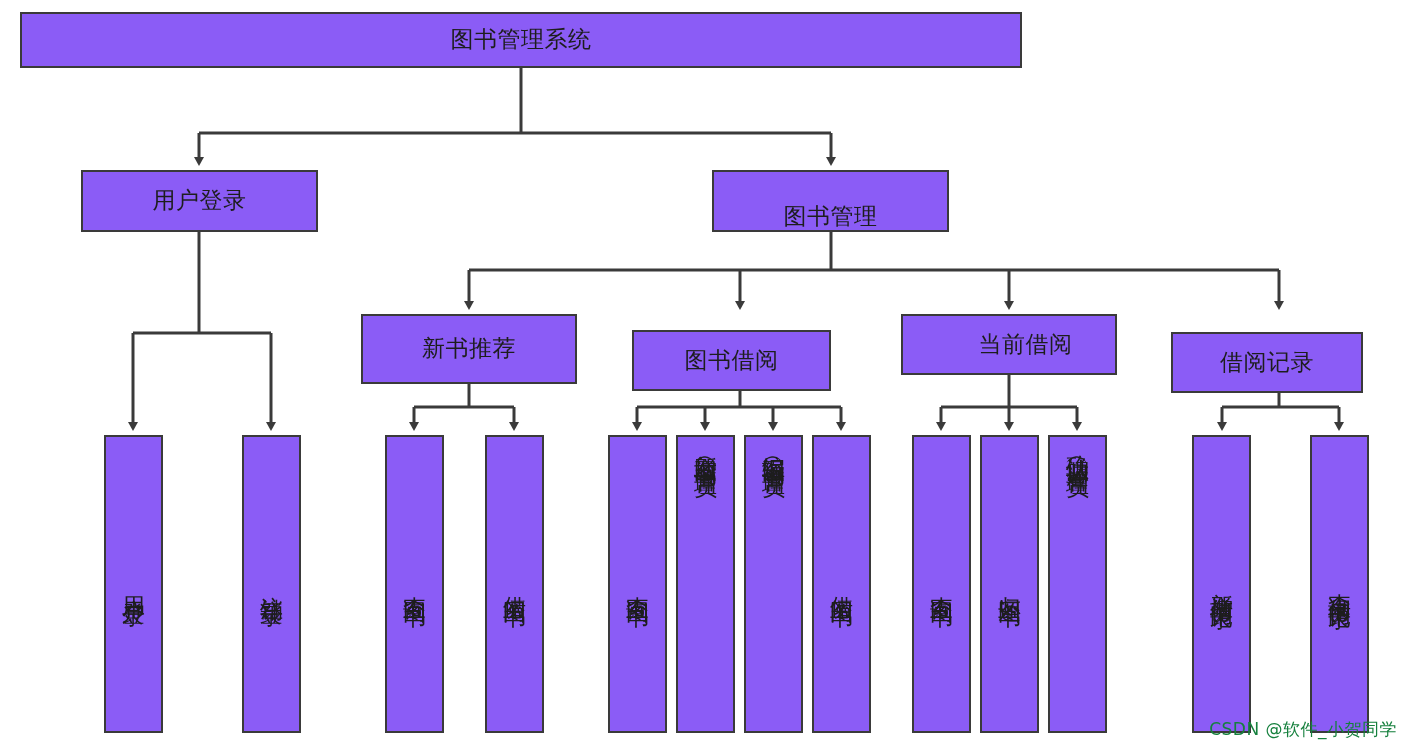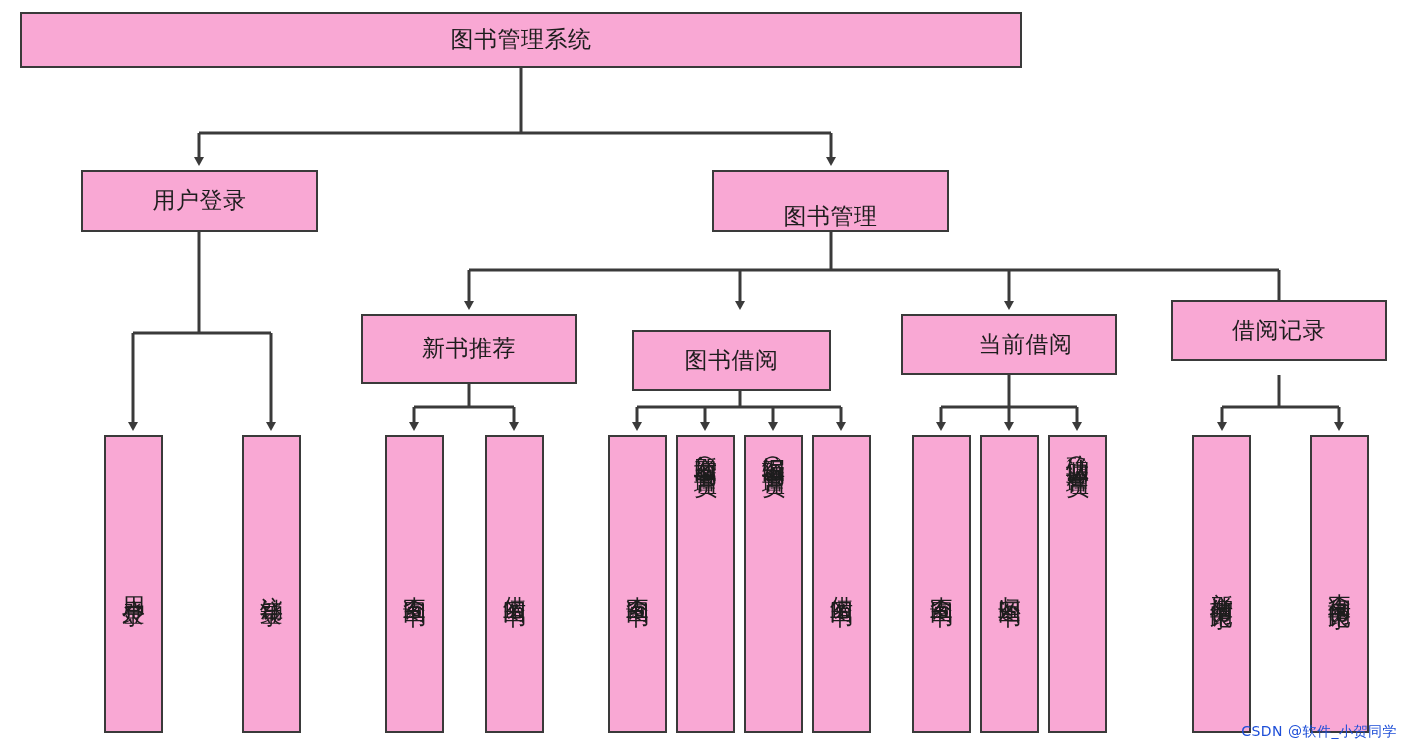--- a/index.html
+++ b/index.html
@@ -23,21 +23,21 @@
     position: absolute;
     left: 0;
     top: 0;
     width: 1405px;
     height: 747px;
     pointer-events: none;
   }
   .node {
     position: absolute;
     box-sizing: border-box;
-    background: #f9a8d4;
+    background: #8b5cf6;
     border: 2px solid #3a3a3a;
     display: flex;
     align-items: center;
     justify-content: center;
     color: #1d1d1d;
     line-height: 1.18;
     overflow: hidden;
   }
   .node .label {
     display: block;
@@ -67,22 +67,22 @@
     max-height: 100%;
   }
   .node.v.top .label {
     
     align-self: flex-start;
   }
   #watermark {
     position: absolute;
     right: 8px;
     bottom: 6px;
-    font-size: 14px;
-    color: #1d4ed8;
+    font-size: 17px;
+    color: #15803d;
     letter-spacing: 0.5px;
     white-space: nowrap;
     font-family: "DejaVu Sans", "Liberation Sans", sans-serif;
   }
 </style>
 </head>
 <body>
 
 <div id="diagram-root">
 
@@ -149,21 +149,21 @@
 
   <div class="node h" style="left:361px; top:314px; width:216px; height:70px;">
     <span class="label">新书推荐</span>
   </div>
   <div class="node h" style="left:632px; top:330px; width:199px; height:61px;">
     <span class="label">图书借阅</span>
   </div>
   <div class="node h" style="left:901px; top:314px; width:216px; height:61px;padding-left:33px;">
     <span class="label">当前借阅</span>
   </div>
-  <div class="node h" style="left:1171px; top:300px; width:216px; height:61px;">
+  <div class="node h" style="left:1171px; top:332px; width:192px; height:61px;">
     <span class="label">借阅记录</span>
   </div>
 
   <div class="node v" style="left:104px; top:435px; width:59px; height:298px;">
     <span class="label">用户登录</span>
   </div>
   <div class="node v" style="left:242px; top:435px; width:59px; height:298px;">
     <span class="label">注销登录</span>
   </div>
 

